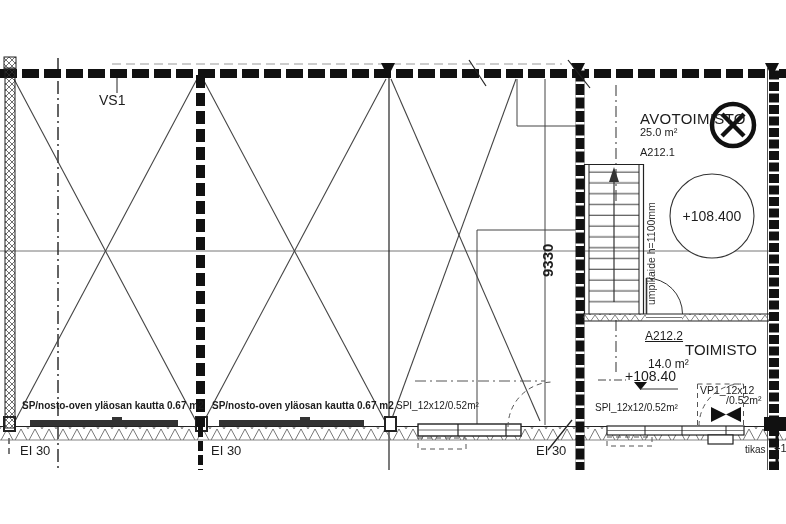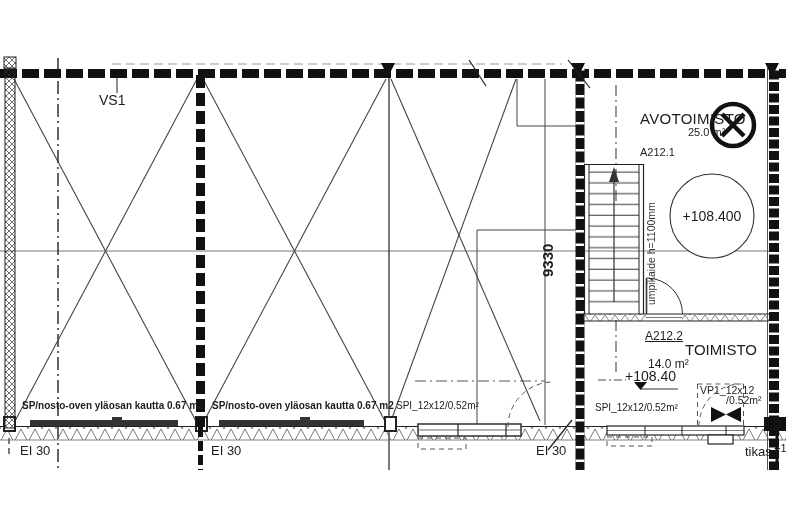--- a/index.html
+++ b/index.html
@@ -2,21 +2,21 @@
 <html><head>
 <meta charset="utf-8">
 <style>
   html,body{margin:0;padding:0;background:#fff;}
   #canvas{position:relative;width:786px;height:524px;background:#fff;overflow:hidden;
           font-family:"Liberation Sans",sans-serif;}
   svg{position:absolute;left:0;top:0;}
   .lbl{position:absolute;color:#1c1c1c;white-space:nowrap;line-height:1.05;}
   .rot{transform:rotate(-90deg);transform-origin:left top;}
   .small{font-size:10px;font-weight:bold;}
-  .tiny{font-size:13px;padding-left:36px;}
+  .tiny{font-size:10px;padding-left:36px;}
 </style>
 </head>
 <body>
 
 <div id="canvas">
 
 <svg width="786" height="524" viewBox="0 0 786 524">
   <defs>
     <pattern id="zig" width="14" height="13" patternUnits="userSpaceOnUse">
       <path d="M0,13 L7,0 L14,13" fill="none" stroke="#555" stroke-width="0.8"></path>
@@ -228,21 +228,21 @@
 
   <g>
     <line x1="548" y1="450" x2="572" y2="420" stroke="#222" stroke-width="1.3"></line>
   </g>
 </svg>
 
 <div class="lbl" style="left:99px;top:93px;font-size:14px;">VS1</div>
 
 <div class="lbl" style="left:640px;top:100px;font-size:11px;margin-top:47px;">A212.1</div>
 <div class="lbl" style="left:640px;top:111px;font-size:15px;letter-spacing:0.3px;">AVOTOIMISTO</div>
-<div class="lbl" style="left:640px;top:127px;font-size:11px;margin-left:48px;">25.0 m²</div>
+<div class="lbl" style="left:640px;top:127px;font-size:11px;">25.0 m²</div>
 <div class="lbl" style="left:712px;top:216px;font-size:14px;transform:translate(-50%,-50%);">+108.400</div>
 
 <div class="lbl" style="left:645px;top:330px;font-size:12px;text-decoration:underline;">A212.2</div>
 <div class="lbl" style="left:645px;top:342px;font-size:15px;margin-left:40px;">TOIMISTO</div>
 <div class="lbl" style="left:648px;top:358px;font-size:12px;">14.0 m²</div>
 <div class="lbl" style="left:625px;top:369px;font-size:14px;">+108.40</div>
 
 <div class="lbl rot" style="left:540px;top:277px;font-size:15px;font-weight:bold;">9330</div>
 <div class="lbl rot" style="left:646px;top:305px;font-size:10.5px;color:#333;">umpikaide h=1100mm</div>
 

